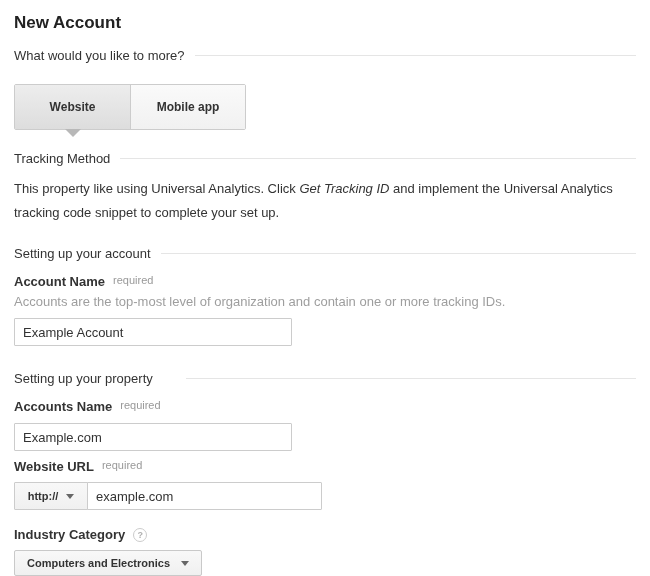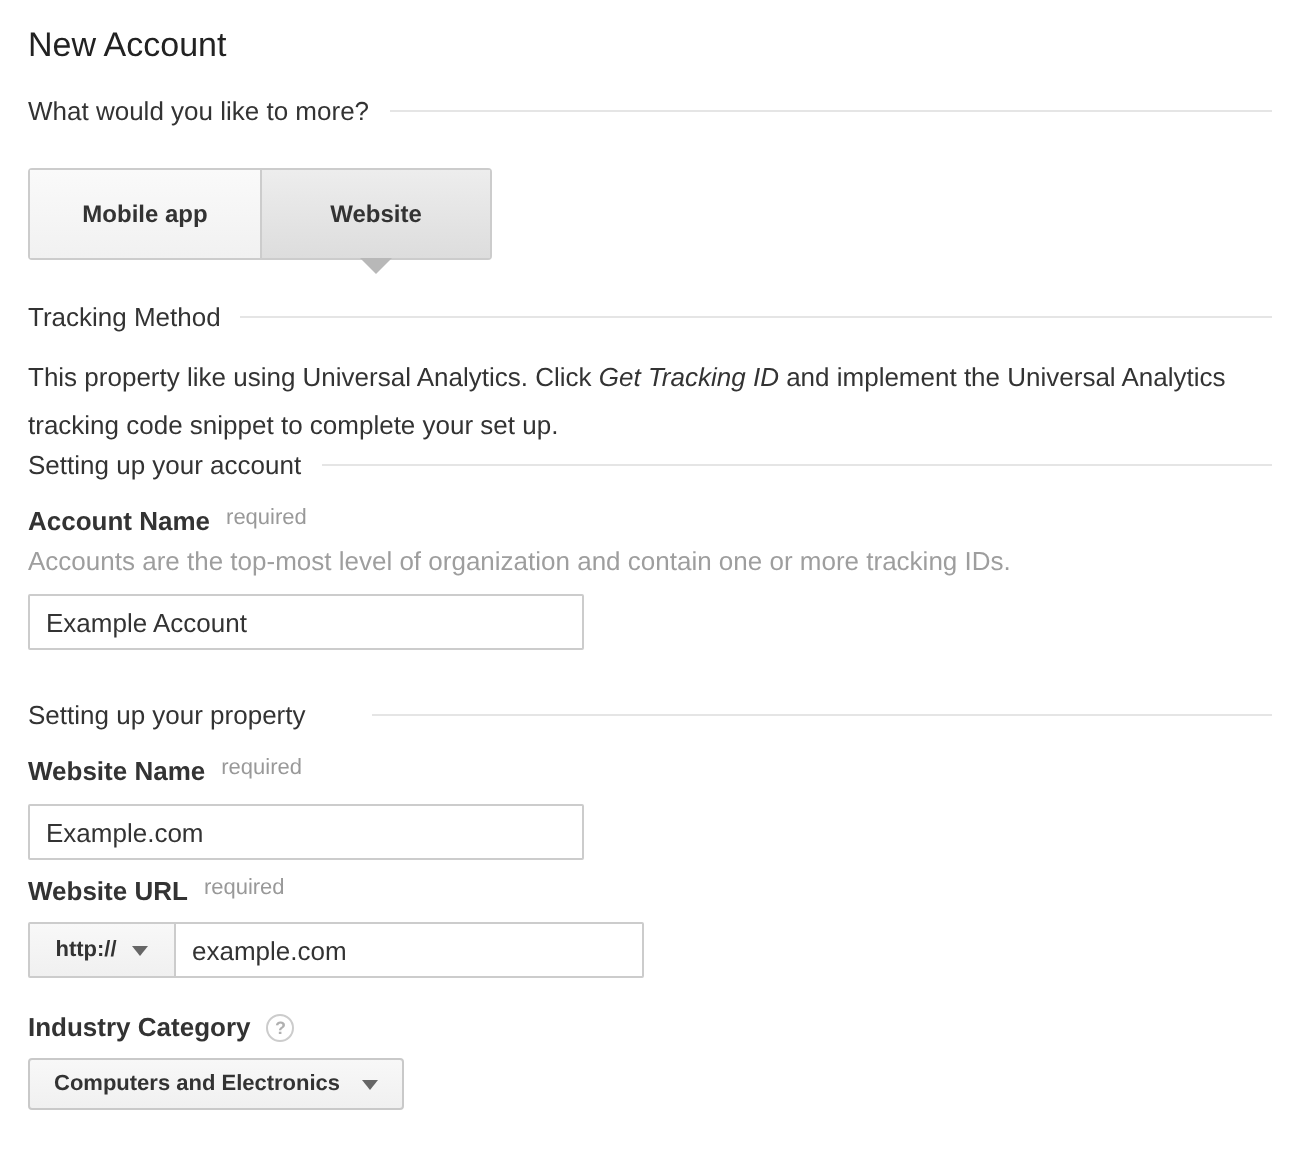--- a/index.html
+++ b/index.html
@@ -8,21 +8,21 @@
     width: 650px;
     height: 576px;
     font-family: "Liberation Sans", "DejaVu Sans", sans-serif;
     color: #333;
     padding: 13px 14px 0 14px;
     overflow: hidden;
   }
 
   .page-title {
     font-size: 17px;
-    font-weight: 400;
+    font-weight: 700;
     color: #222;
     margin-bottom: 15px;
   }
 
   .section-heading-row {
     display: flex;
     align-items: center;
   }
   .section-heading {
     font-size: 13px;
@@ -75,21 +75,21 @@
   .tracking-heading { margin-top: 21px; }
   .tracking-body {
     margin-top: 11px;
     font-size: 13px;
     line-height: 24px;
     color: #333;
     max-width: 624px;
   }
   .tracking-body em { font-style: italic; }
 
-  .account-heading { }
+  .account-heading { margin-top: 21px; }
   .property-heading { margin-top: 25px; gap: 23px; }
 
   .field-label-row {
     margin-top: 13px;
     display: flex;
     align-items: flex-start;
   }
   .field-label {
     font-size: 13px;
     font-weight: bold;
@@ -193,27 +193,27 @@
 
 
 <h1 class="page-title">New Account</h1>
 
 <div class="section-heading-row">
   <span class="section-heading">What would you like to more?</span>
   <span class="rule"></span>
 </div>
 
 <div class="tab-group">
-  <div class="tab">
-    <span>Mobile app</span>
-  </div>
   <div class="tab selected">
     <span>Website</span>
     <span class="tab-pointer"></span>
   </div>
+  <div class="tab">
+    <span>Mobile app</span>
+  </div>
 </div>
 
 <div class="section-heading-row tracking-heading">
   <span class="section-heading">Tracking Method</span>
   <span class="rule"></span>
 </div>
 
 <p class="tracking-body"><span>This property like using Universal Analytics. Click </span><em>Get Tracking ID</em><span> and implement the Universal Analytics tracking code snippet to complete your set up.</span></p>
 
 <div class="section-heading-row account-heading">
@@ -227,21 +227,21 @@
 </div>
 <div class="help-text">Accounts are the top-most level of organization and contain one or more tracking IDs.</div>
 <input class="text-input" type="text" value="Example Account" style="">
 
 <div class="section-heading-row property-heading">
   <span class="section-heading">Setting up your property</span>
   <span class="rule"></span>
 </div>
 
 <div class="field-label-row">
-  <span class="field-label">Website Name</span>
+  <span class="field-label">Accounts Name</span>
   <span class="required-tag">required</span>
 </div>
 <input class="text-input" type="text" value="Example.com" style="">
 
 <div class="field-label-row" style="margin-top:8px;">
   <span class="field-label">Website URL</span>
   <span class="required-tag">required</span>
 </div>
 <div class="url-row">
   <div class="protocol-select">

